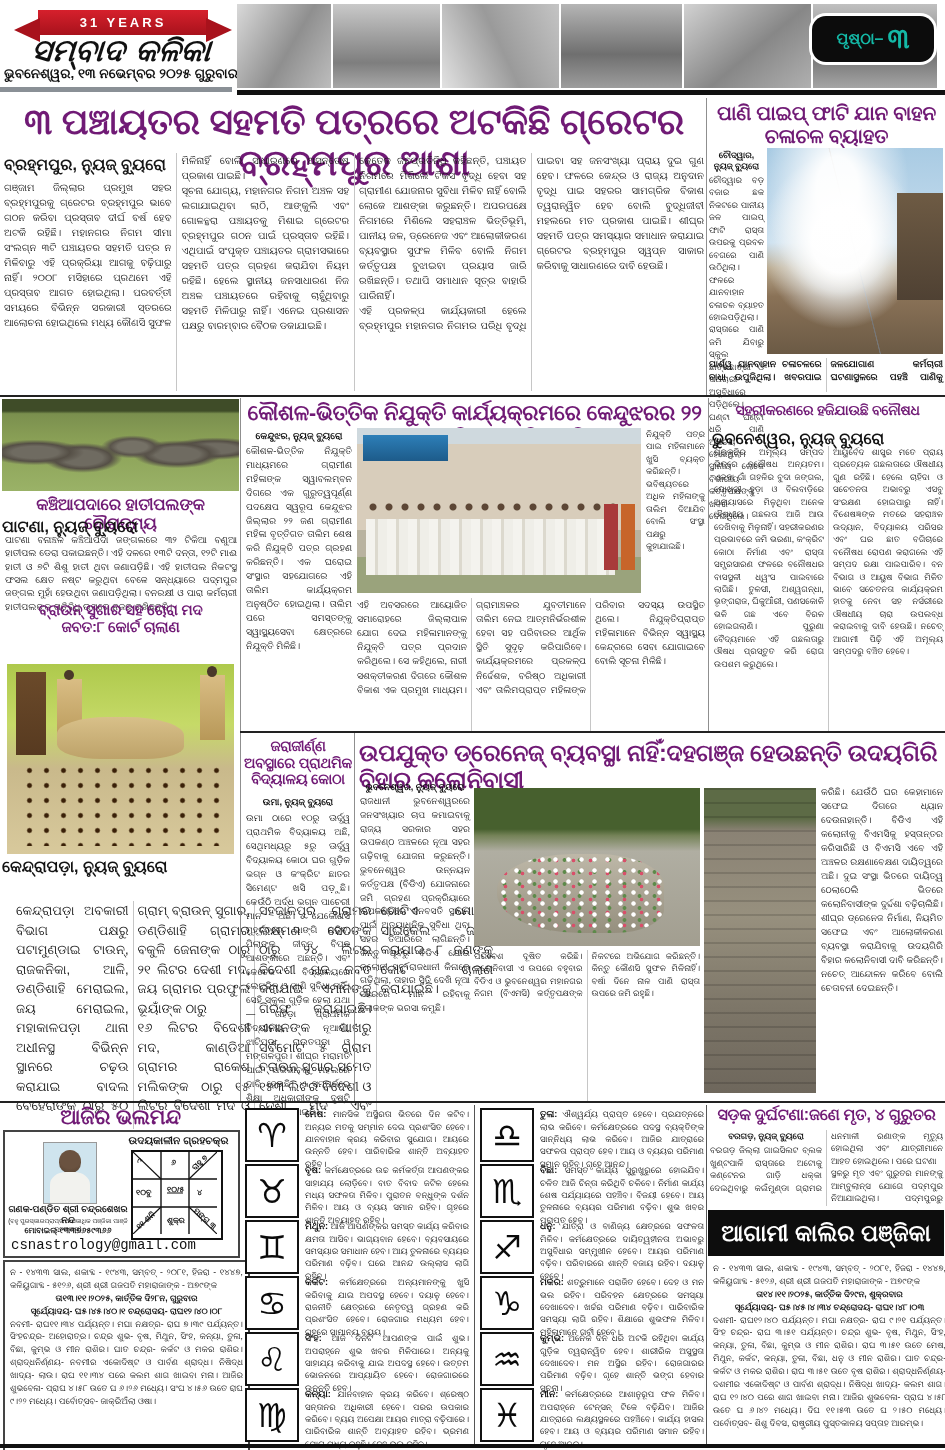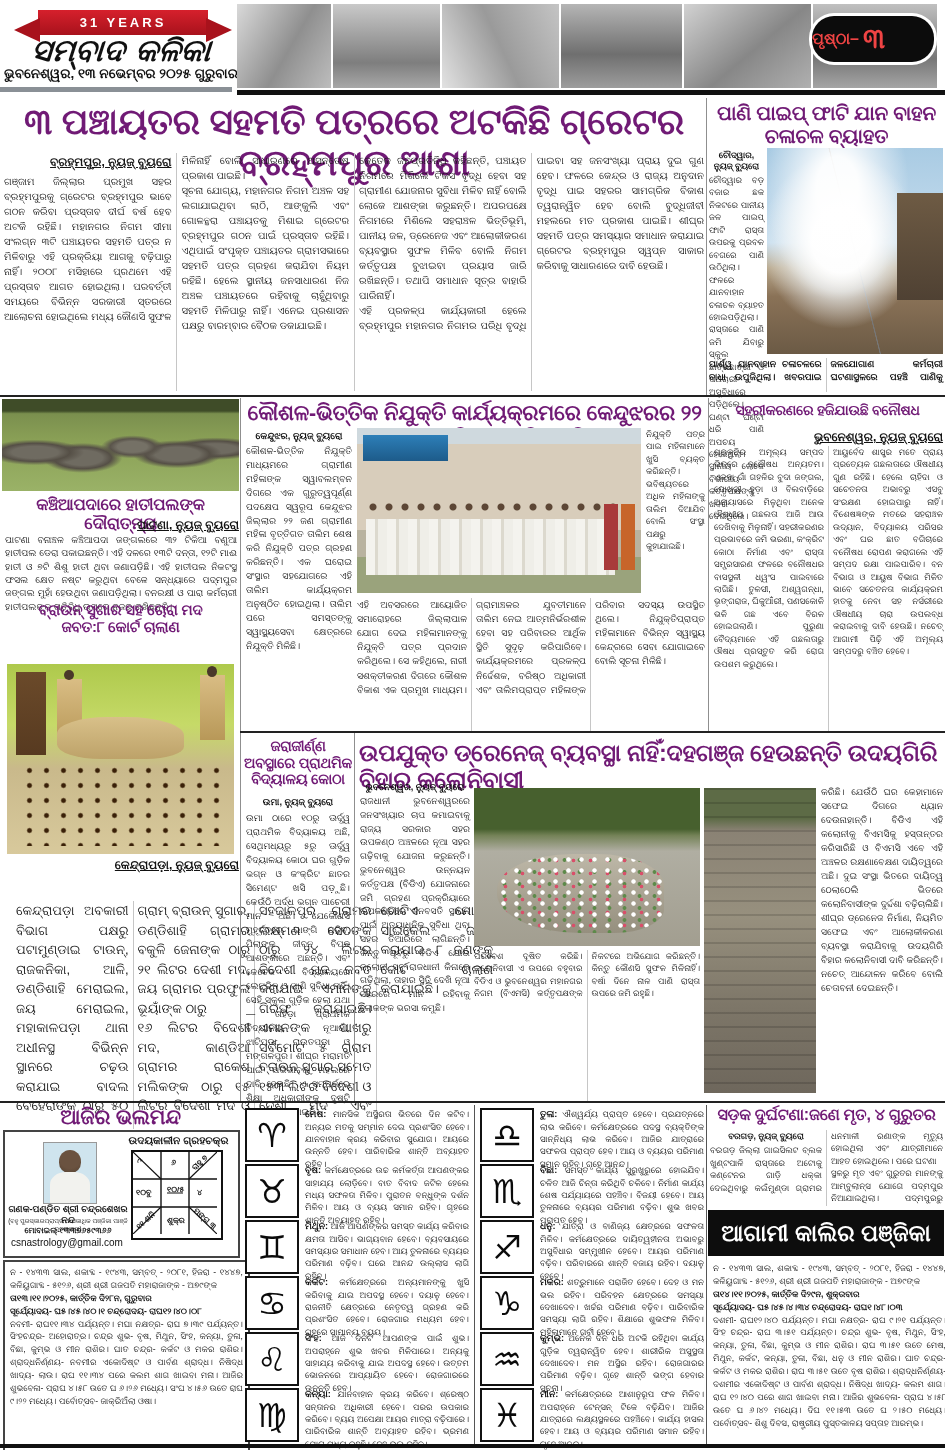--- a/index.html
+++ b/index.html
@@ -3,39 +3,39 @@
 <meta charset="utf-8">
 <style>
   html,body{margin:0;padding:0;background:#e8e8e8;}
   #page{position:relative;width:945px;height:1450px;background:#fff;overflow:hidden;
         font-family:"Liberation Sans","DejaVu Sans",sans-serif;color:#111;}
   .abs{position:absolute;}
   .hl{font-weight:800;color:#701a75;line-height:1.15;letter-spacing:-0.3px;}
   .ctr{text-align:center;}
   .body{font-size:10px;line-height:1.5;text-align:justify;color:#151515;}
   .body-sm{font-size:8.6px;line-height:1.45;text-align:justify;color:#151515;}
-  .dl{font-weight:bold;font-size:12px;text-align:right;margin-bottom:3px;text-decoration:underline;}
+  .dl{font-weight:bold;font-size:16px;text-align:left;margin-bottom:3px;}
   .dl-sm{font-weight:bold;font-size:8.6px;text-align:center;margin-bottom:2px;}
   .cols2{columns:2;column-gap:9px;column-rule:1px solid #c6c6c6;}
   .cols3{columns:3;column-gap:9px;column-rule:1px solid #c6c6c6;}
   .cols4{columns:4;column-gap:10px;column-rule:1px solid #c6c6c6;}
   .vline{width:1px;background:#8f8f8f;}
   .hline{background:#222;}
   .photo{overflow:hidden;}
   
   #ribbon-band{background:linear-gradient(180deg,#d6202c,#a8121c);color:#fff;font-weight:bold;
      font-size:13px;letter-spacing:3px;display:flex;align-items:center;justify-content:center;}
   .ribbon-tail{width:0;height:0;border-style:solid;}
   #logo{font-family:"DejaVu Serif",serif;font-weight:bold;font-style:italic;font-size:31px;
      transform:skewX(-4deg);white-space:nowrap;}
   #mast-date{font-weight:bold;font-size:13.5px;}
   #strip{display:flex;gap:2px;background:#fff;}
   .tile{height:100%;}
-  #page-badge{background:#0c0c0c;border-radius:22px;display:flex;align-items:center;justify-content:flex-start;
-     color:#ef4444;font-weight:bold;gap:4px;box-shadow:0 0 0 3px #fff;}
+  #page-badge{background:#0c0c0c;border-radius:14px;display:flex;align-items:center;justify-content:center;
+     color:#14b8a6;font-weight:bold;gap:4px;box-shadow:0 0 0 3px #fff;}
   #page-badge .lbl{font-size:16px;}
   #page-badge .num{font-size:28px;line-height:1;}
   
   #fountain{background:
      radial-gradient(ellipse at 40% 20%, rgba(255,255,255,.95) 0 14%, rgba(255,255,255,.6) 26%, transparent 48%),
      radial-gradient(ellipse at 42% 45%, rgba(255,255,255,.98) 0 20%, rgba(240,244,246,.8) 32%, transparent 55%),
      linear-gradient(76deg, transparent 49.5%, #777 49.7%, #777 50%, transparent 50.3%),
      linear-gradient(180deg,#a9cbe3 0%,#c6ddee 46%,#b9a98e 58%,#8a7257 72%,#6b5a45 100%);}
   #fountain .wall{position:absolute;right:0;top:22%;width:26%;height:52%;
      background:linear-gradient(180deg,#6e5b44,#4f4133);}
@@ -82,33 +82,33 @@
   .graytile1{background:linear-gradient(120deg,#d9d9d9,#8f8f8f 55%,#bdbdbd);}
   .graytile2{background:linear-gradient(180deg,#c9c9c9,#7e7e7e 70%,#a8a8a8);}
   .graytile3{background:linear-gradient(65deg,#e2e2e2,#9a9a9a 50%,#c4c4c4);}
   .graytile4{background:linear-gradient(180deg,#b5b5b5,#6f6f6f 60%,#9d9d9d);}
   .graytile5{background:linear-gradient(140deg,#d2d2d2,#878787 55%,#b0b0b0);}
   .graytile6{background:linear-gradient(180deg,#c0c0c0,#777 65%,#a5a5a5);}
   
   .boxed{border:2px solid #444;}
   .alm{font-size:8.6px;line-height:1.5;color:#151515;padding:4px 5px;}
   .alm .j{text-align:justify;}
-  .alm .c{text-align:left;font-weight:bold;}
+  .alm .c{text-align:center;font-weight:bold;}
   #banner{background:#0d0d0d;color:#fff;display:flex;align-items:center;justify-content:center;
      font-weight:800;font-size:23px;}
   .zrow{display:flex;gap:6px;}
   .zicon{width:50px;height:50px;border:2px solid #111;flex:0 0 auto;display:flex;align-items:center;
      justify-content:center;font-size:33px;color:#0a0a0a;background:#fff;}
   .ztext{flex:1;font-size:8.6px;line-height:1.42;text-align:justify;}
   .ztext b{font-size:9.2px;}
   #chart{border:2px solid #111;background:#fff;}
   #chart svg{display:block;}
   .cc{position:absolute;font-size:8px;font-weight:bold;color:#111;white-space:nowrap;}
   .rotp{transform:rotate(42deg);} .rotm{transform:rotate(-42deg);}
-  #email{font-family:Liberation Sans, sans-serif;font-size:10px;}
+  #email{font-family:Liberation Mono, monospace;font-size:14px;}
 </style>
 </head>
 <body>
 
 <div id="page">
 
   <div class="abs" style="left:8px;top:4px;width:226px;height:84px;">
     <div id="ribbon-band" class="abs" style="left:30px;top:6px;width:170px;height:25px;">
       <span>31 YEARS</span>
     </div>

